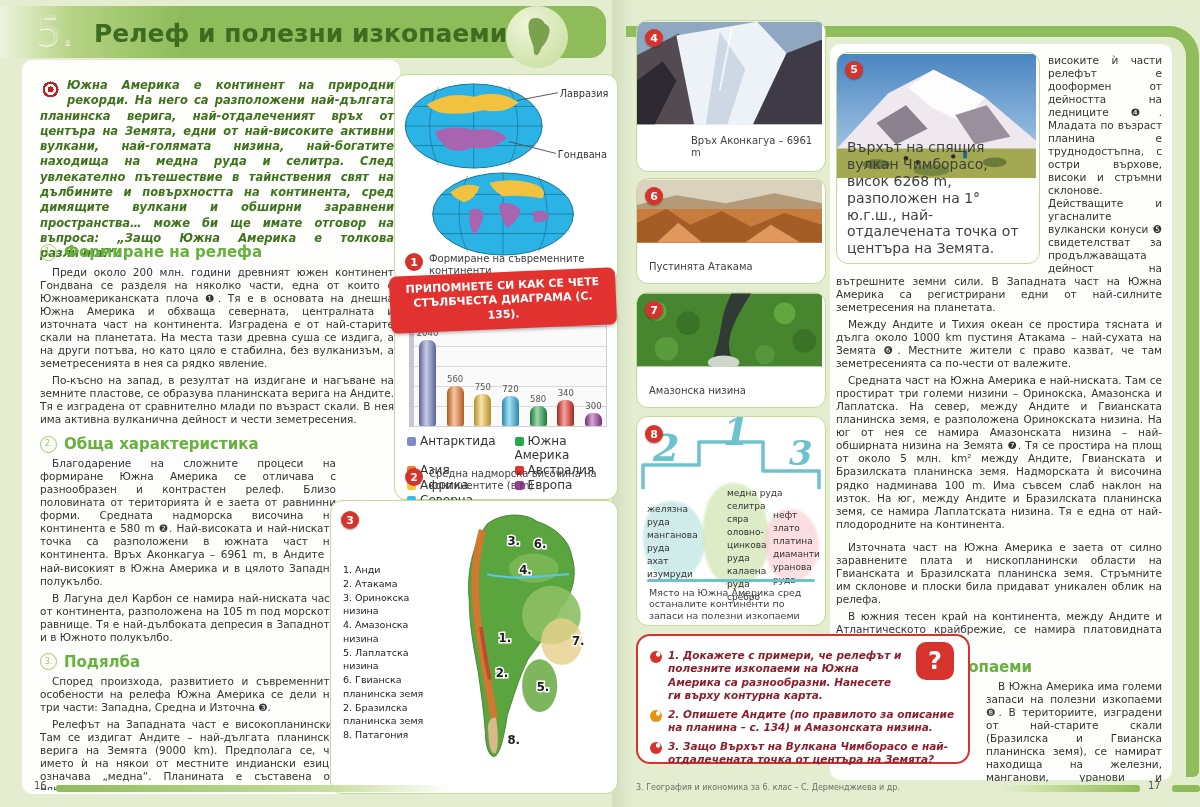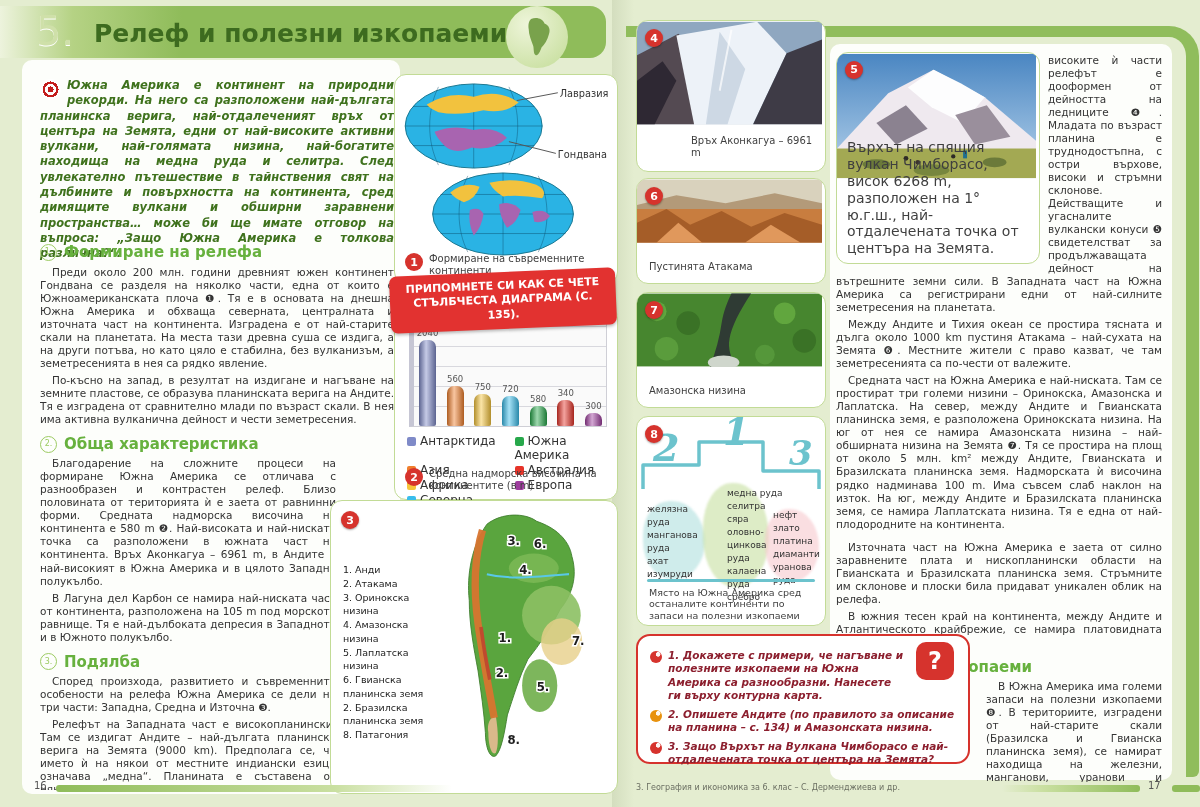--- a/index.html
+++ b/index.html
@@ -269,21 +269,21 @@
   </div>
   <div style="position:absolute;left:10px;top:162px;width:168px;height:3px;background:#6cc3cd;border-radius:2px;"></div>
   <div class="caption" style="position:absolute;left:12px;top:170px;right:8px;font-size:9.5px;">Място на Южна Америка сред останалите континенти по запаси на полезни изкопаеми</div>
 </div>
 
 <div class="abs" style="left:636px;top:634px;width:334px;height:130px;box-sizing:border-box;background:#fff;border:2px solid #d6332d;border-radius:14px;padding:8px 12px 6px 12px;z-index:6;">
   <div style="position:absolute;right:14px;top:6px;width:38px;height:38px;background:#d6332d;border-radius:10px;color:#fff;font-size:24px;font-weight:bold;display:flex;align-items:center;justify-content:center;">?</div>
   <div class="q-item" style="margin-right:52px;">
     <span class="q-ico q-red"></span>
     <span><b>1.</b>
-    <span>Докажете с примери, че нагъване и полезните изкопаеми на Южна Америка са разнообразни. Нанесете ги върху контурна карта.</span></span>
+    <span>Докажете с примери, че релефът и полезните изкопаеми на Южна Америка са разнообразни. Нанесете ги върху контурна карта.</span></span>
   </div>
   <div class="q-item">
     <span class="q-ico q-orange"></span>
     <span><b>2.</b>
     <span>Опишете Андите (по правилото за описание на планина – с. 134) и Амазонската низина.</span></span>
   </div>
   <div class="q-item">
     <span class="q-ico q-red"></span>
     <span><b>3.</b>
     <span>Защо Върхът на Вулкана Чимборасо е най-отдалечената точка от центъра на Земята?</span></span>

